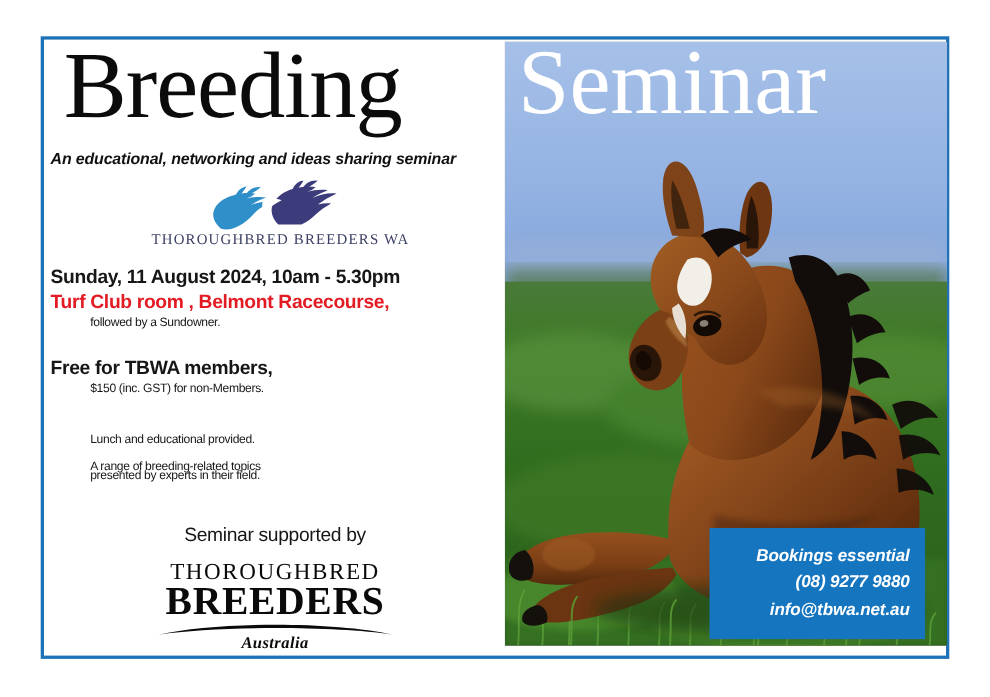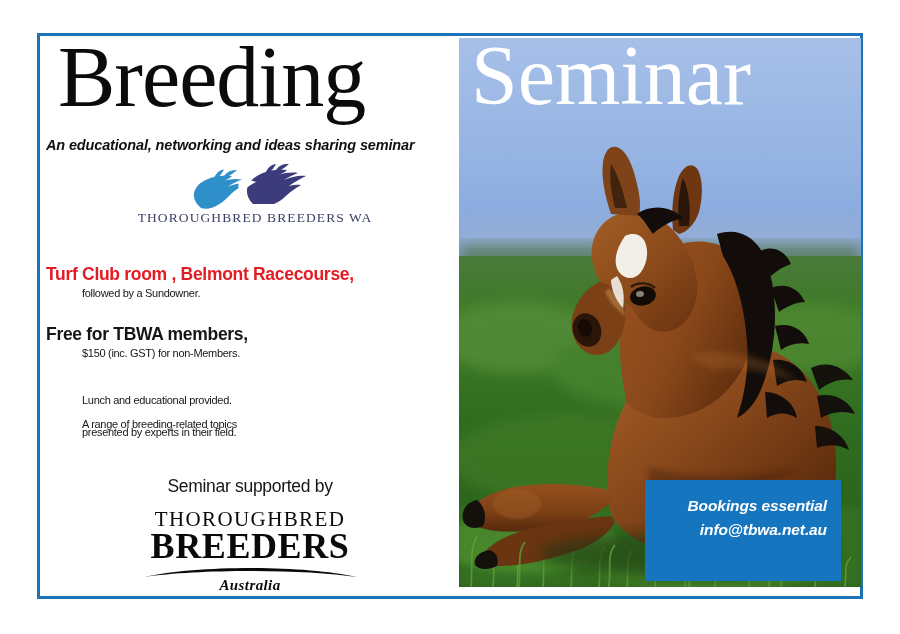--- a/index.html
+++ b/index.html
@@ -239,20 +239,21 @@
           <path d="M89 12 C92 7.5 97 5.5 102 6 C99 9 95 11 92 13 Z"></path>
           <path d="M62 31 C67 28 73 27 78 28 C73 31 68 33 64 36 Z"></path>
         </g>
 
         <path d="M104 18 C110 16 116 16 121 18 C115 21 109 25 105 30
                  C103 26 103 22 104 18 Z" fill="#ffffff"></path>
       </svg>
       <div id="tbwa-logo-text">THOROUGHBRED BREEDERS WA</div>
     </div>
 
+    <div class="copy line-b" id="blk-date">Sunday, 11 August 2024, 10am - 5.30pm</div>
 
     <div class="copy line-r" id="blk-venue">Turf Club room , Belmont Racecourse,</div>
 
     <div class="copy line-n" id="blk-sundown">followed by a Sundowner.</div>
 
     <div class="copy line-b" id="blk-free">Free for TBWA members,</div>
 
     <div class="copy line-n" id="blk-price">$150 (inc. GST) for non-Members.</div>
 
     <div class="copy line-n" id="blk-lunch">Lunch and educational provided.</div>
@@ -475,17 +476,18 @@
         <path d="M150 549 C152 528 148 516 156 507"></path>
         <path d="M230 549 C232 530 228 518 236 510"></path>
         <path d="M310 549 C312 532 308 521 316 513"></path>
       </g>
     </svg>
 
     <div id="seminar-word">Seminar</div>
 
     <div id="bookings-box">
       <div class="booking-line">Bookings essential</div>
+      <div class="booking-line">(08) 9277 9880</div>
       <div class="booking-line">info@tbwa.net.au</div>
     </div>
   </div>
 
 </div>
 
 </body></html>

